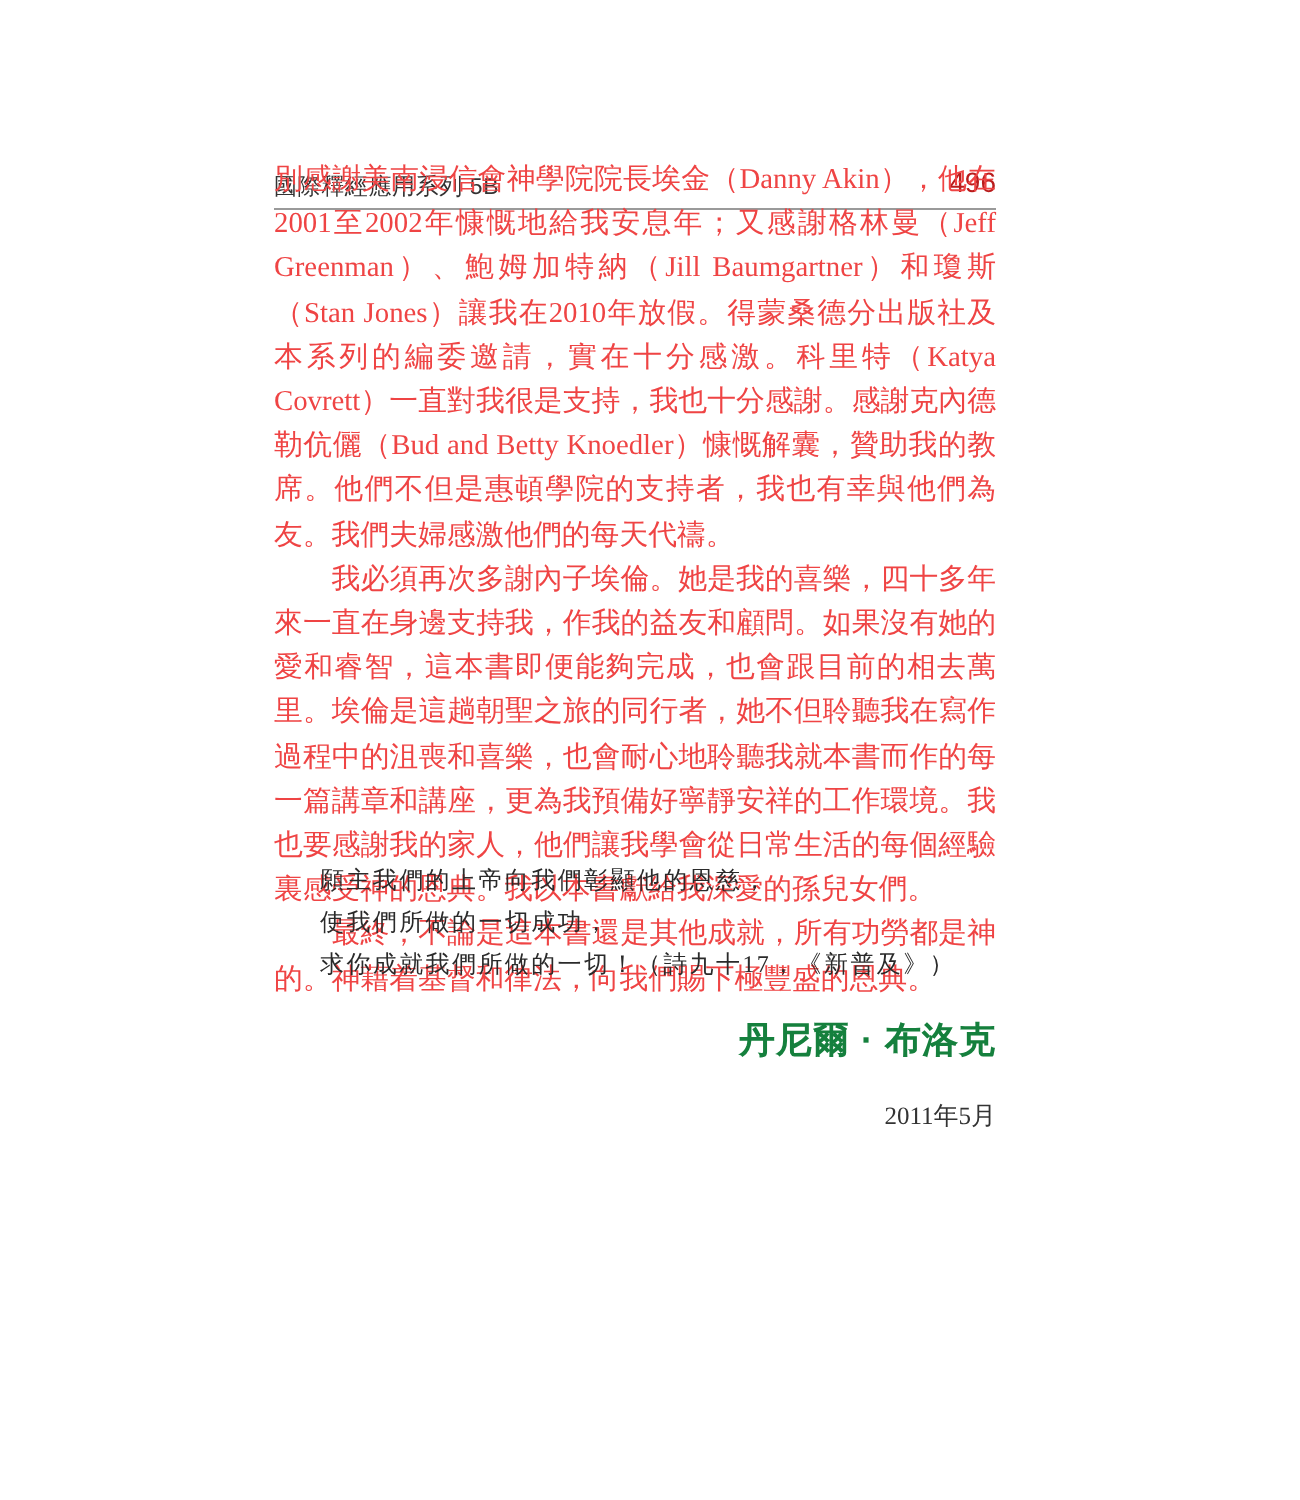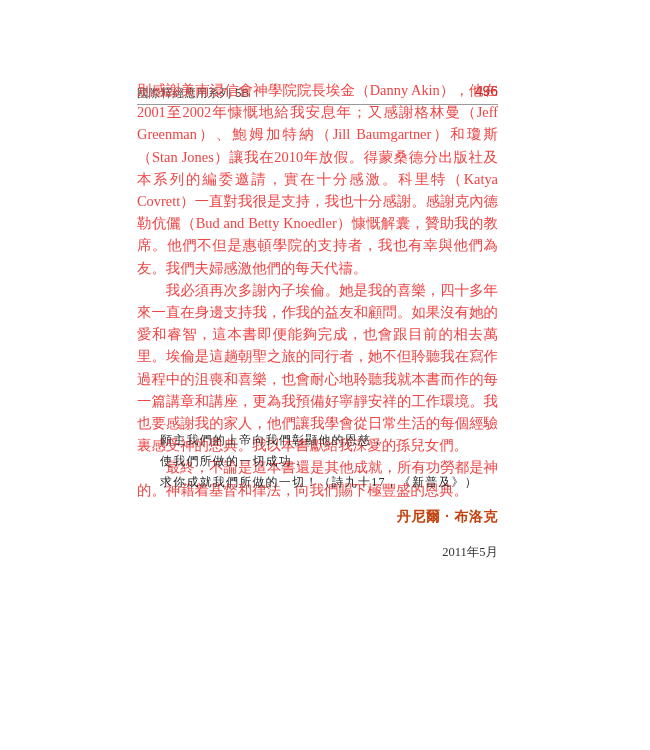--- a/index.html
+++ b/index.html
@@ -74,23 +74,23 @@
     }
     .signature {
       position: absolute;
       right: 152px;
       top: 508px;
       text-align: right;
       font-family: "Liberation Sans", "DejaVu Sans", sans-serif;
     }
     .signature-name {
       display: block;
-      font-size: 14px;
+      font-size: 18px;
       font-weight: bold;
-      color: #c2410c;
+      color: #15803d;
       letter-spacing: 0.5px;
     }
     .signature-date {
       display: block;
       margin-top: 18px;
       font-family: "Liberation Serif", "DejaVu Serif", serif;
       font-size: 12.5px;
       color: #333;
     }
   </style>

